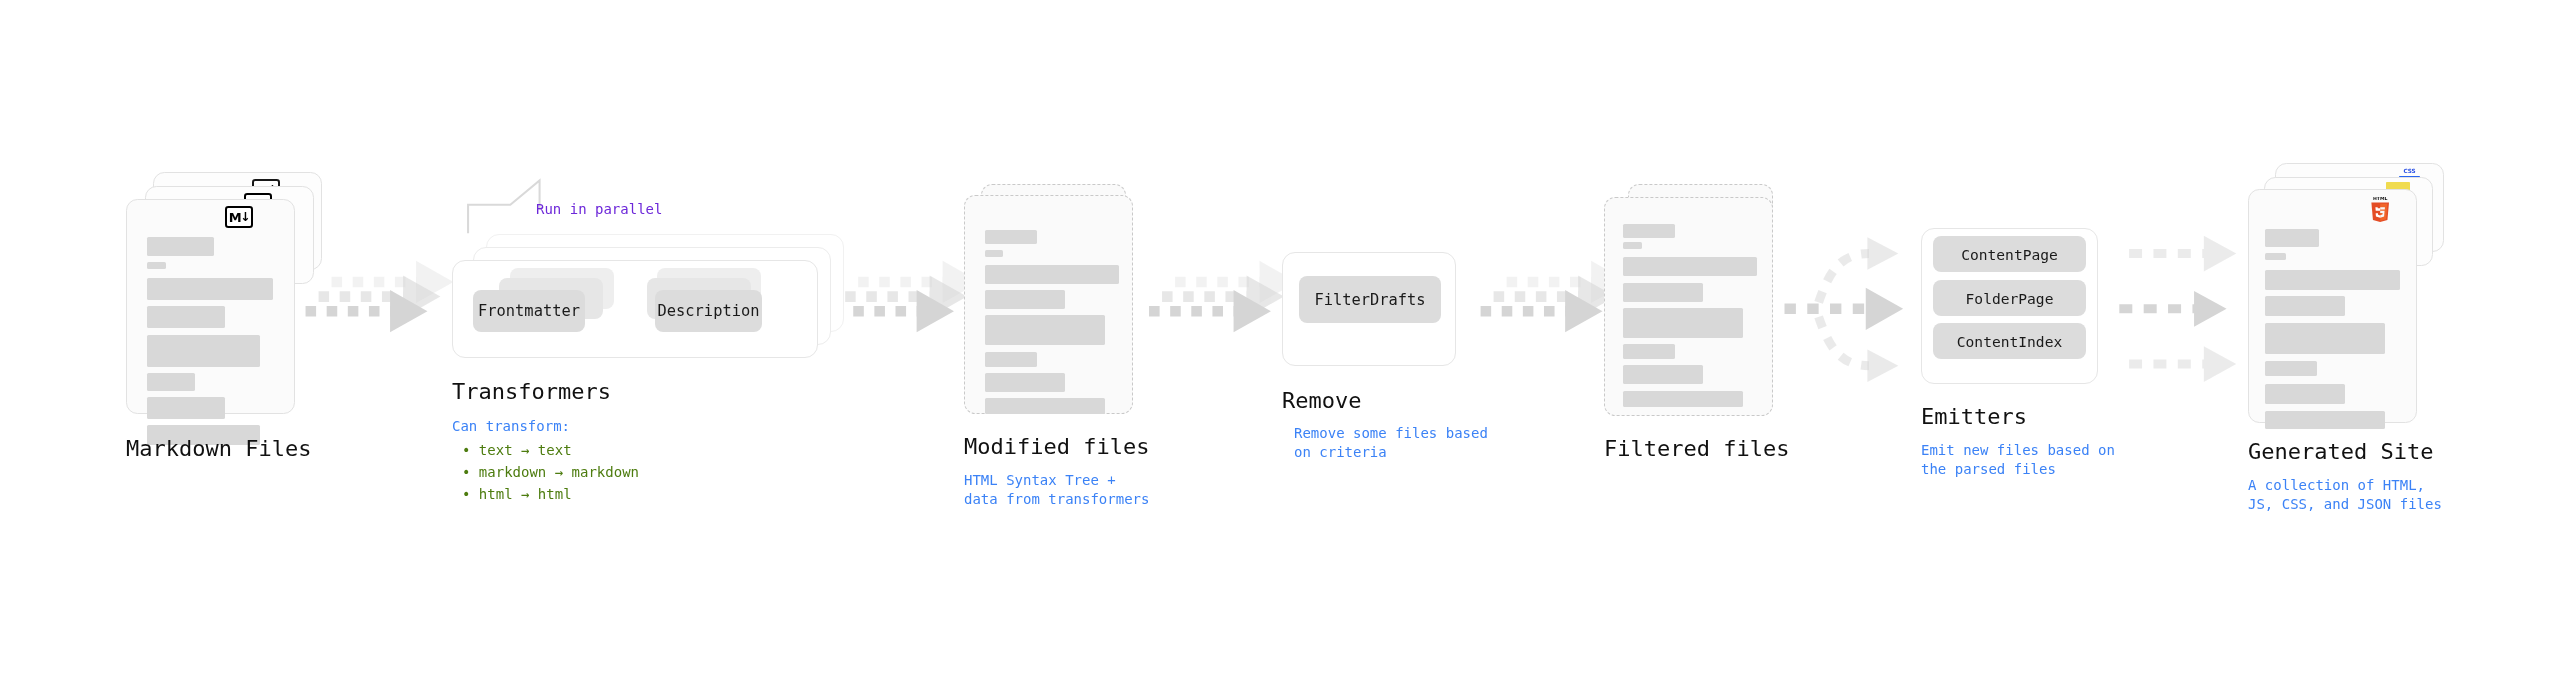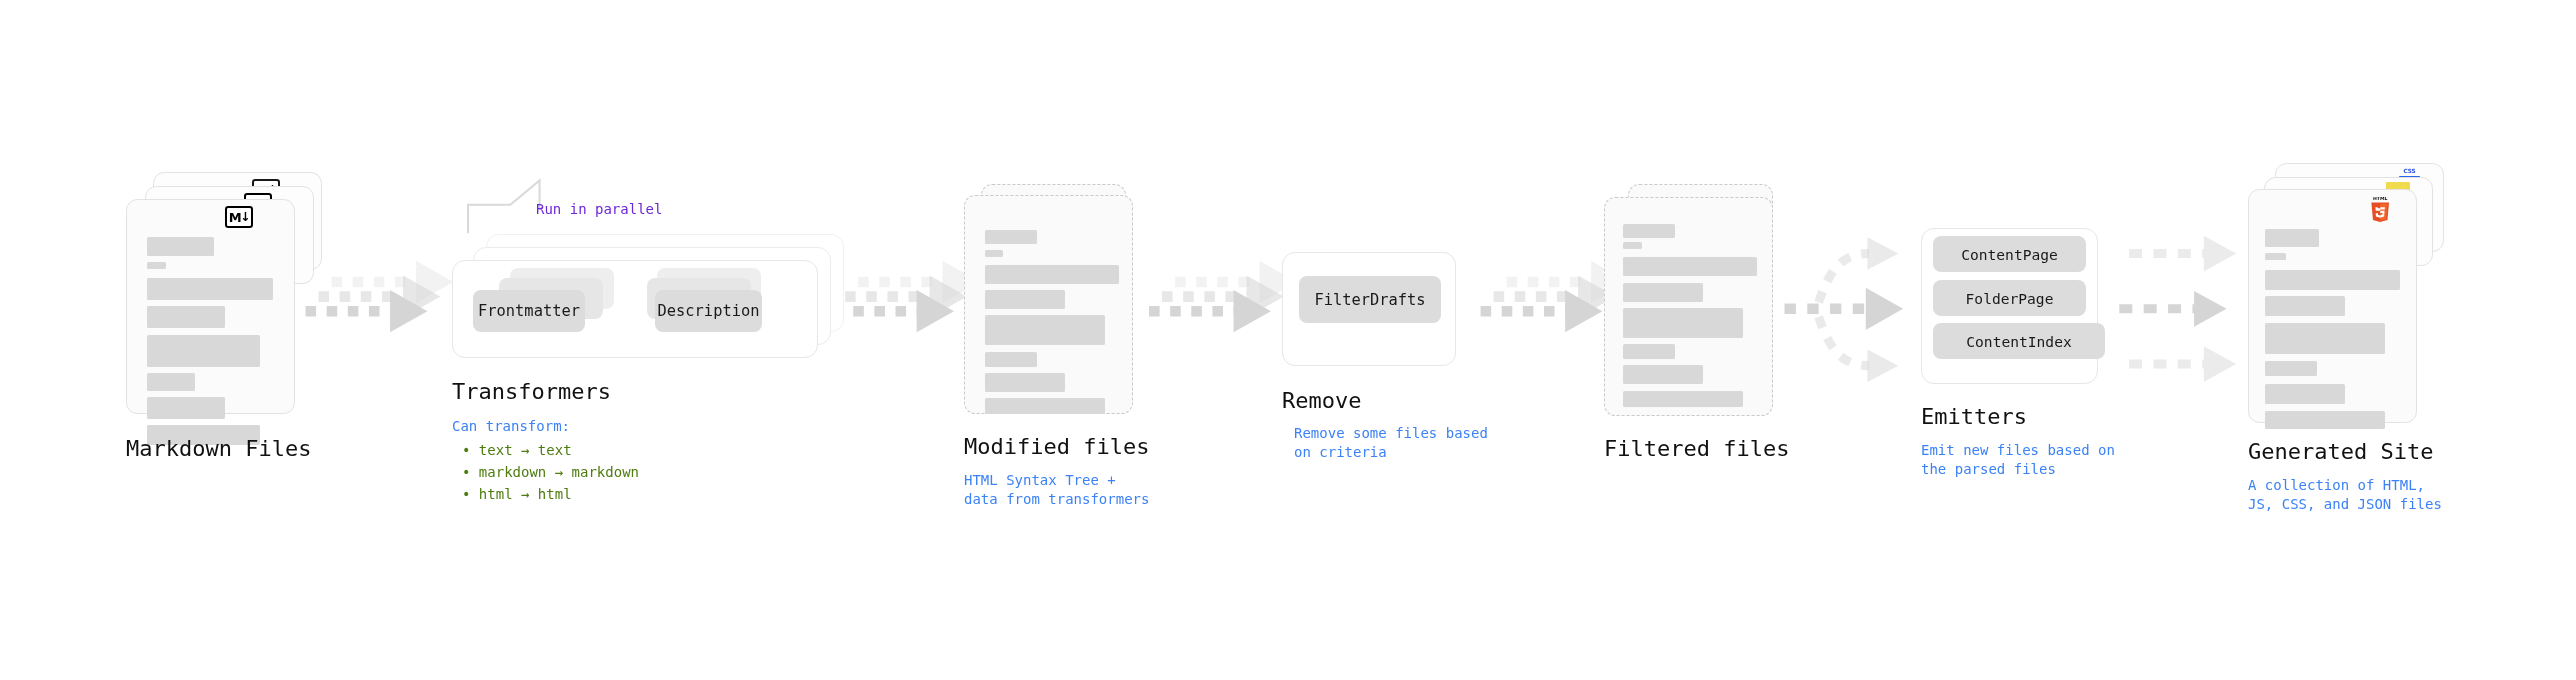--- a/index.html
+++ b/index.html
@@ -238,21 +238,21 @@
 </div>
 
 <div class="stage">
   <div class="gbox" style="left:1921px;top:228px;width:177px;height:156px;"></div>
   <div class="chip" style="left:1933px;top:236px;width:153px;height:36px;font-size:14.6px;">
     <span>ContentPage</span>
   </div>
   <div class="chip" style="left:1933px;top:280px;width:153px;height:36px;font-size:14.6px;">
     <span>FolderPage</span>
   </div>
-  <div class="chip" style="left:1933px;top:323px;width:172px;height:36px;font-size:14.6px;">
+  <div class="chip" style="left:1933px;top:323px;width:153px;height:36px;font-size:14.6px;">
     <span>ContentIndex</span>
   </div>
   <div class="cap-title" style="left:1921px;top:404px;">Emitters</div>
   <div class="cap-sub" style="left:1921px;top:441px;">Emit new files based on
 the parsed files</div>
 </div>
 
 <div class="stage">
 
   <div class="card ghost" style="left:2275px;top:163px;width:169px;height:89px;"></div>

